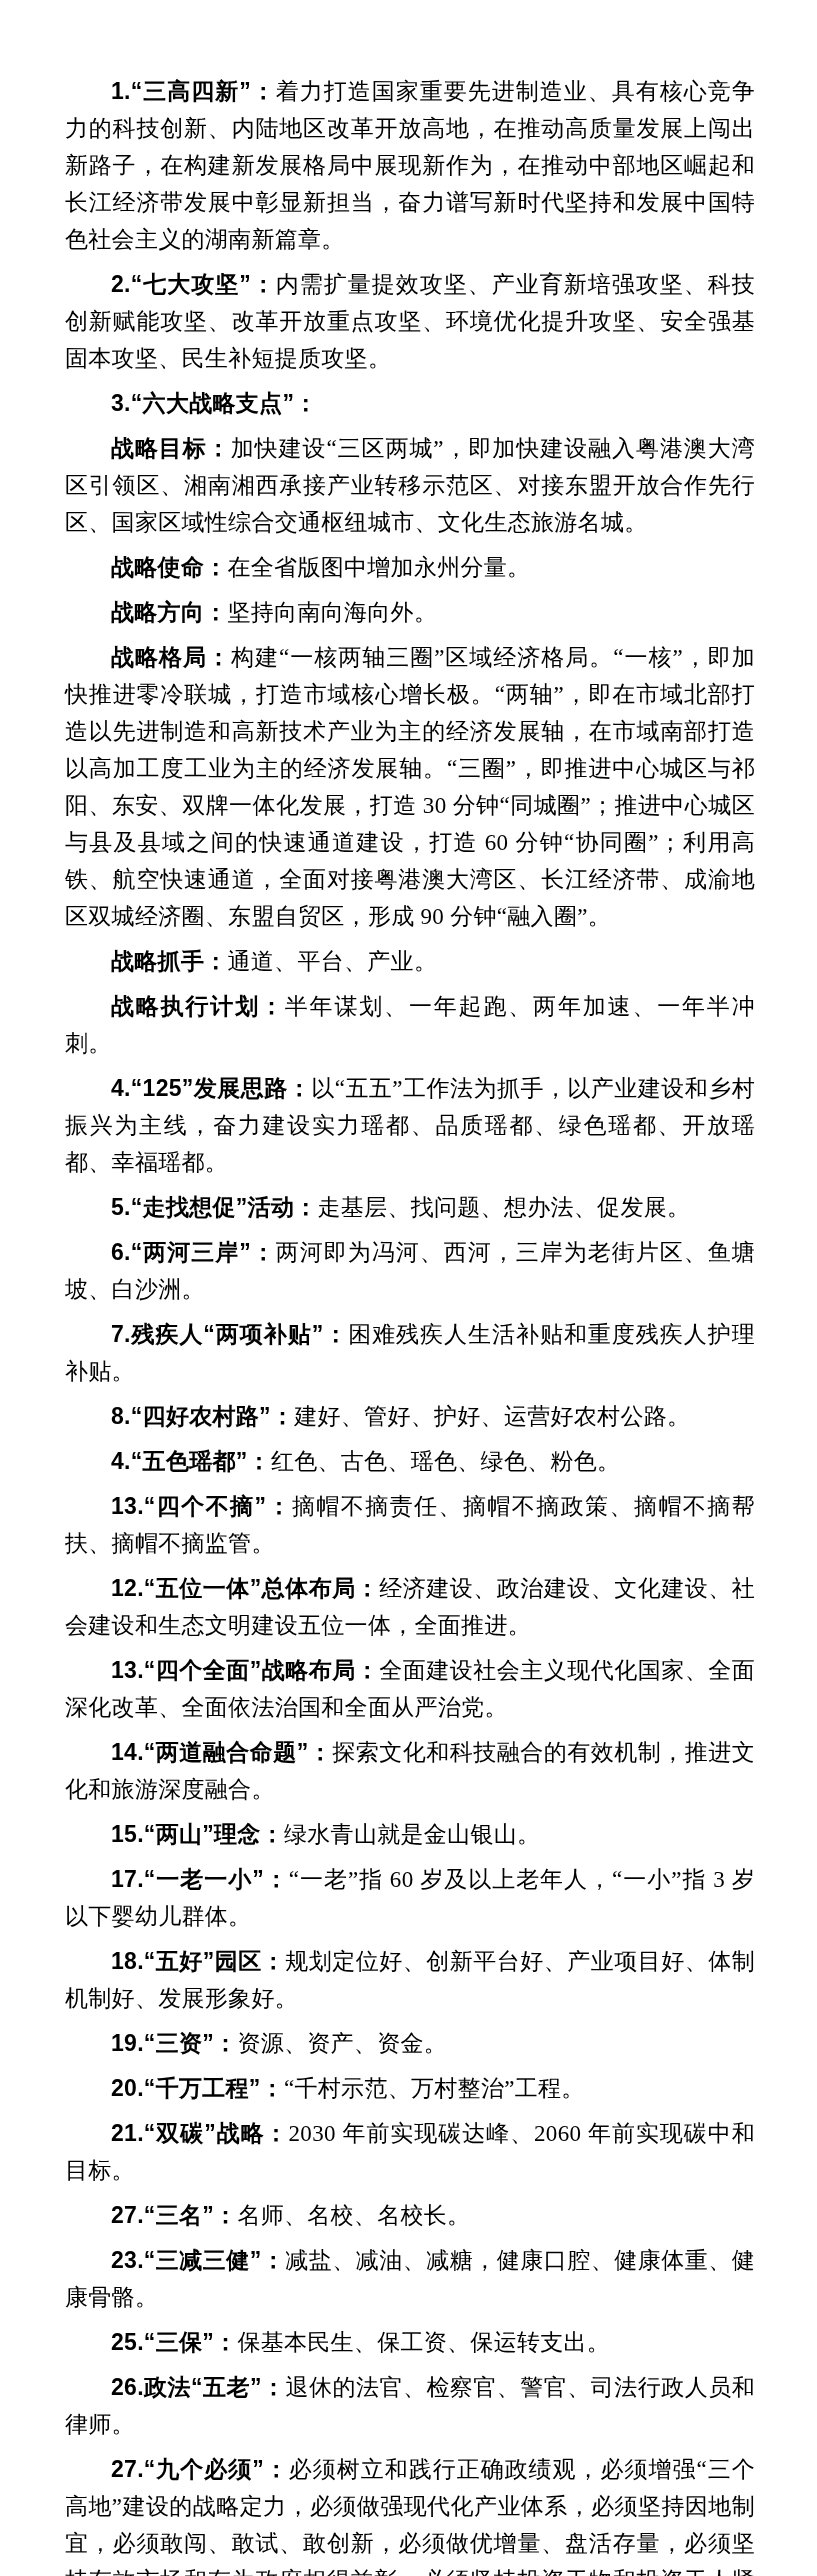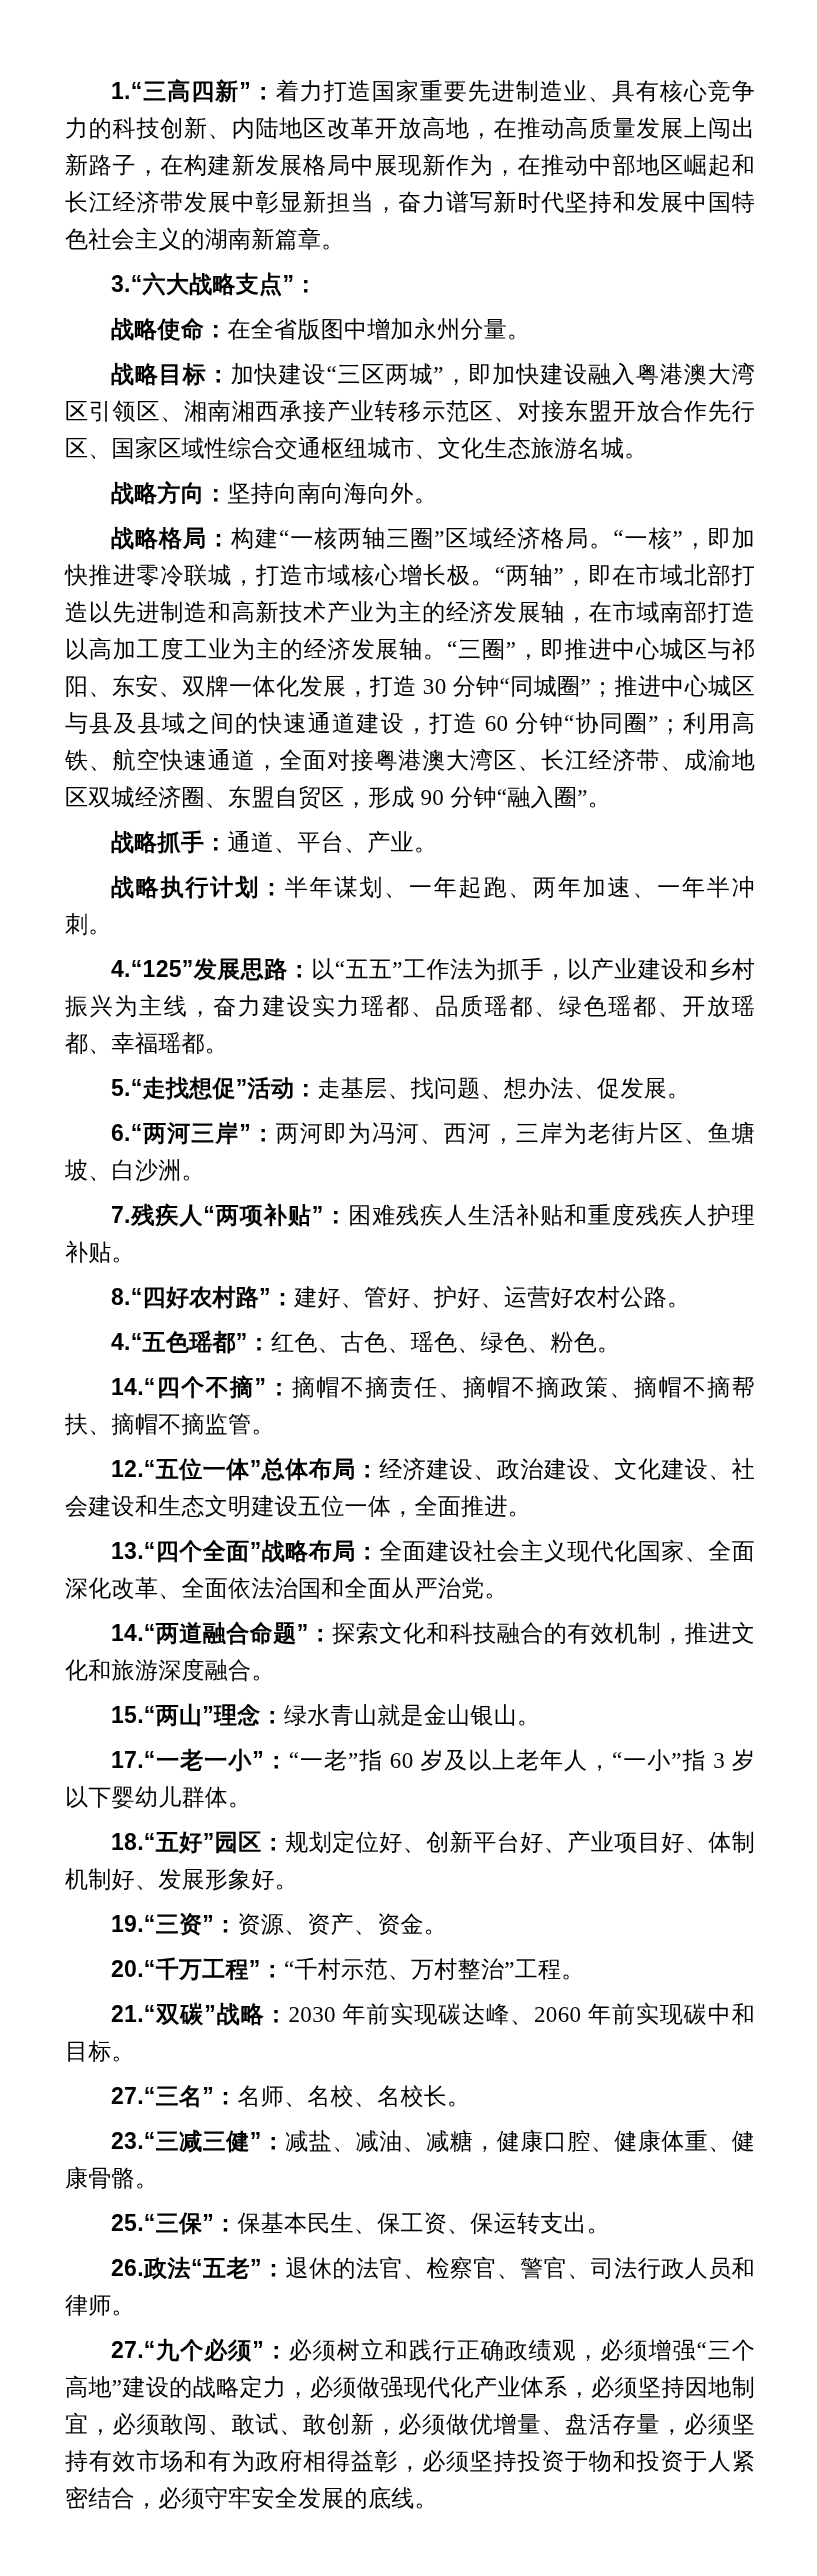--- a/index.html
+++ b/index.html
@@ -38,34 +38,35 @@
   p.para .def {
     font-weight: 400;
   }
 </style>
 </head>
 <body>
 
 <div class="page">
   <div>
       <p class="para"><span class="label">1.“三高四新”：</span><span class="def">着力打造国家重要先进制造业、具有核心竞争力的科技创新、内陆地区改革开放高地，在推动高质量发展上闯出新路子，在构建新发展格局中展现新作为，在推动中部地区崛起和长江经济带发展中彰显新担当，奋力谱写新时代坚持和发展中国特色社会主义的湖南新篇章。</span></p>
+      <p class="para"><span class="label">2.“七大攻坚”：</span><span class="def">内需扩量提效攻坚、产业育新培强攻坚、科技创新赋能攻坚、改革开放重点攻坚、环境优化提升攻坚、安全强基固本攻坚、民生补短提质攻坚。</span></p>
       <p class="para"><span class="label">3.“六大战略支点”：</span><span class="def"></span></p>
+      <p class="para"><span class="label">战略目标：</span><span class="def">加快建设“三区两城”，即加快建设融入粤港澳大湾区引领区、湘南湘西承接产业转移示范区、对接东盟开放合作先行区、国家区域性综合交通枢纽城市、文化生态旅游名城。</span></p>
       <p class="para"><span class="label">战略使命：</span><span class="def">在全省版图中增加永州分量。</span></p>
-      <p class="para"><span class="label">战略目标：</span><span class="def">加快建设“三区两城”，即加快建设融入粤港澳大湾区引领区、湘南湘西承接产业转移示范区、对接东盟开放合作先行区、国家区域性综合交通枢纽城市、文化生态旅游名城。</span></p>
       <p class="para"><span class="label">战略方向：</span><span class="def">坚持向南向海向外。</span></p>
       <p class="para"><span class="label">战略格局：</span><span class="def">构建“一核两轴三圈”区域经济格局。“一核”，即加快推进零冷联城，打造市域核心增长极。“两轴”，即在市域北部打造以先进制造和高新技术产业为主的经济发展轴，在市域南部打造以高加工度工业为主的经济发展轴。“三圈”，即推进中心城区与祁阳、东安、双牌一体化发展，打造 30 分钟“同城圈”；推进中心城区与县及县域之间的快速通道建设，打造 60 分钟“协同圈”；利用高铁、航空快速通道，全面对接粤港澳大湾区、长江经济带、成渝地区双城经济圈、东盟自贸区，形成 90 分钟“融入圈”。</span></p>
       <p class="para"><span class="label">战略抓手：</span><span class="def">通道、平台、产业。</span></p>
       <p class="para"><span class="label">战略执行计划：</span><span class="def">半年谋划、一年起跑、两年加速、一年半冲刺。</span></p>
       <p class="para"><span class="label">4.“125”发展思路：</span><span class="def">以“五五”工作法为抓手，以产业建设和乡村振兴为主线，奋力建设实力瑶都、品质瑶都、绿色瑶都、开放瑶都、幸福瑶都。</span></p>
       <p class="para"><span class="label">5.“走找想促”活动：</span><span class="def">走基层、找问题、想办法、促发展。</span></p>
       <p class="para"><span class="label">6.“两河三岸”：</span><span class="def">两河即为冯河、西河，三岸为老街片区、鱼塘坡、白沙洲。</span></p>
       <p class="para"><span class="label">7.残疾人“两项补贴”：</span><span class="def">困难残疾人生活补贴和重度残疾人护理补贴。</span></p>
       <p class="para"><span class="label">8.“四好农村路”：</span><span class="def">建好、管好、护好、运营好农村公路。</span></p>
       <p class="para"><span class="label">4.“五色瑶都”：</span><span class="def">红色、古色、瑶色、绿色、粉色。</span></p>
-      <p class="para"><span class="label">14.“四个不摘”：</span><span class="def">摘帽不摘责任、摘帽不摘政策、摘帽不摘帮扶、摘帽不摘监管。</span></p>
+      <p class="para"><span class="label">13.“四个不摘”：</span><span class="def">摘帽不摘责任、摘帽不摘政策、摘帽不摘帮扶、摘帽不摘监管。</span></p>
       <p class="para"><span class="label">12.“五位一体”总体布局：</span><span class="def">经济建设、政治建设、文化建设、社会建设和生态文明建设五位一体，全面推进。</span></p>
       <p class="para"><span class="label">13.“四个全面”战略布局：</span><span class="def">全面建设社会主义现代化国家、全面深化改革、全面依法治国和全面从严治党。</span></p>
       <p class="para"><span class="label">14.“两道融合命题”：</span><span class="def">探索文化和科技融合的有效机制，推进文化和旅游深度融合。</span></p>
       <p class="para"><span class="label">15.“两山”理念：</span><span class="def">绿水青山就是金山银山。</span></p>
       <p class="para"><span class="label">17.“一老一小”：</span><span class="def">“一老”指 60 岁及以上老年人，“一小”指 3 岁以下婴幼儿群体。</span></p>
       <p class="para"><span class="label">18.“五好”园区：</span><span class="def">规划定位好、创新平台好、产业项目好、体制机制好、发展形象好。</span></p>
       <p class="para"><span class="label">19.“三资”：</span><span class="def">资源、资产、资金。</span></p>
       <p class="para"><span class="label">20.“千万工程”：</span><span class="def">“千村示范、万村整治”工程。</span></p>
       <p class="para"><span class="label">21.“双碳”战略：</span><span class="def">2030 年前实现碳达峰、2060 年前实现碳中和目标。</span></p>
       <p class="para"><span class="label">27.“三名”：</span><span class="def">名师、名校、名校长。</span></p>

